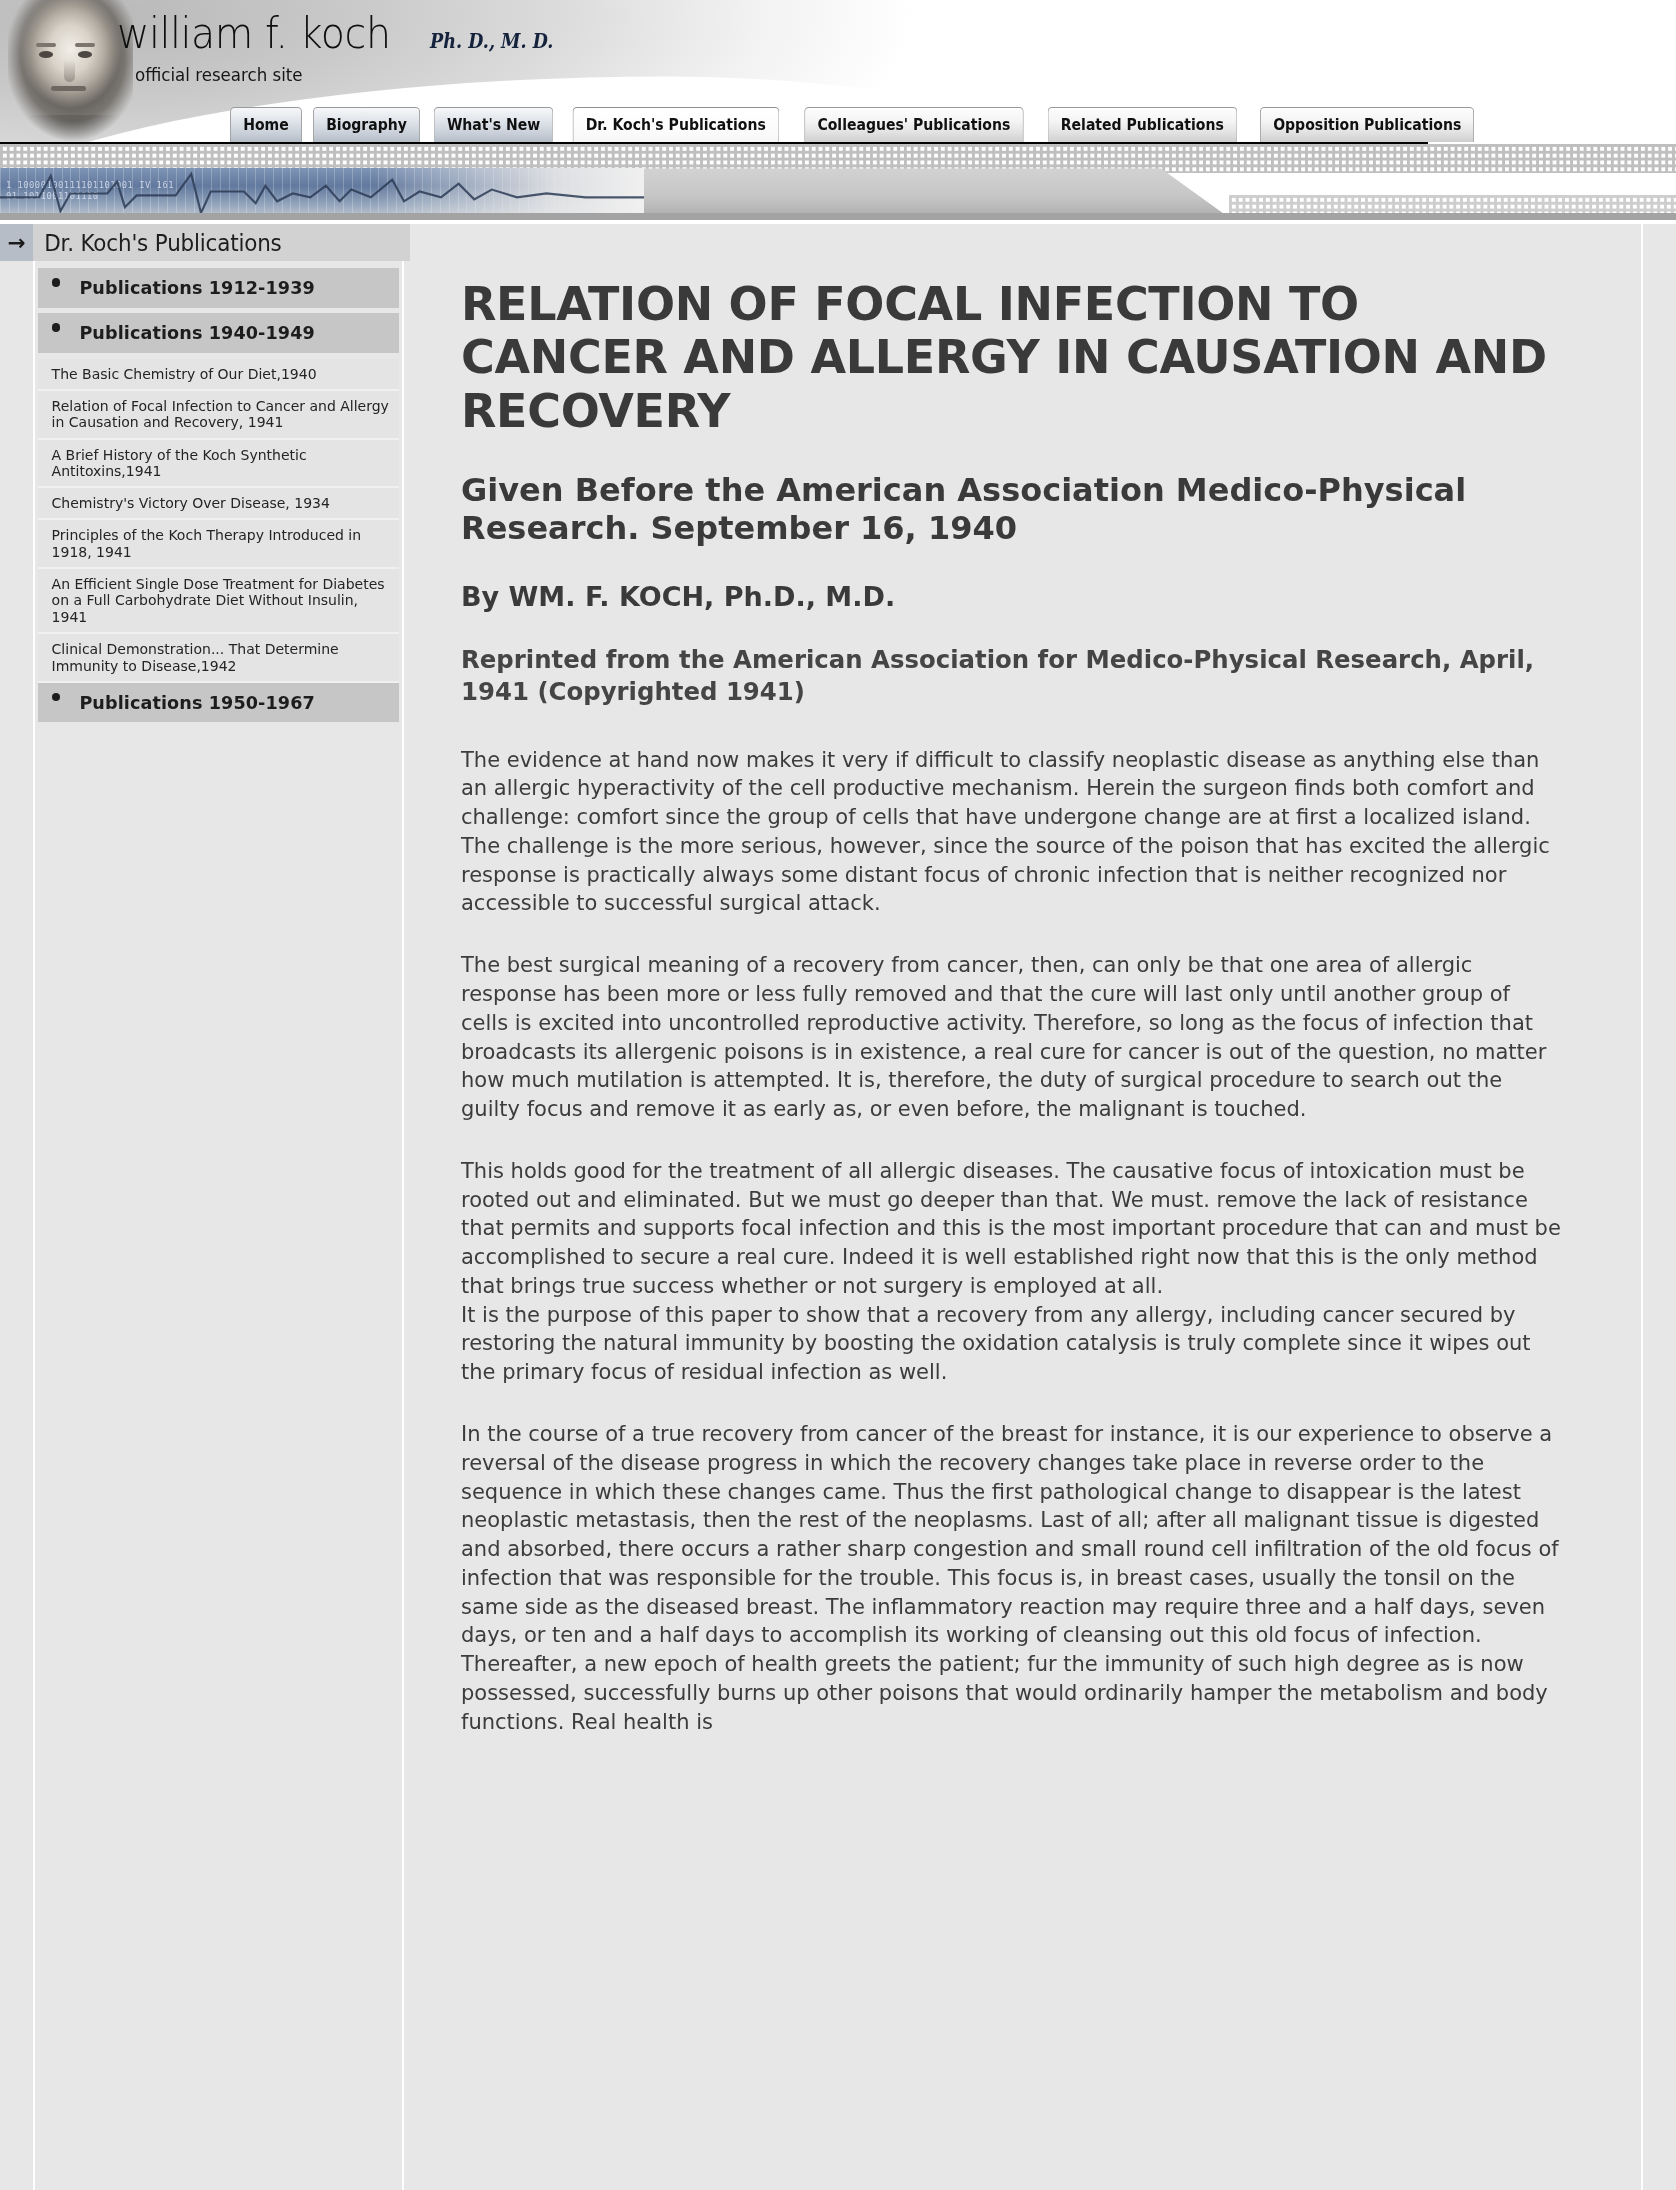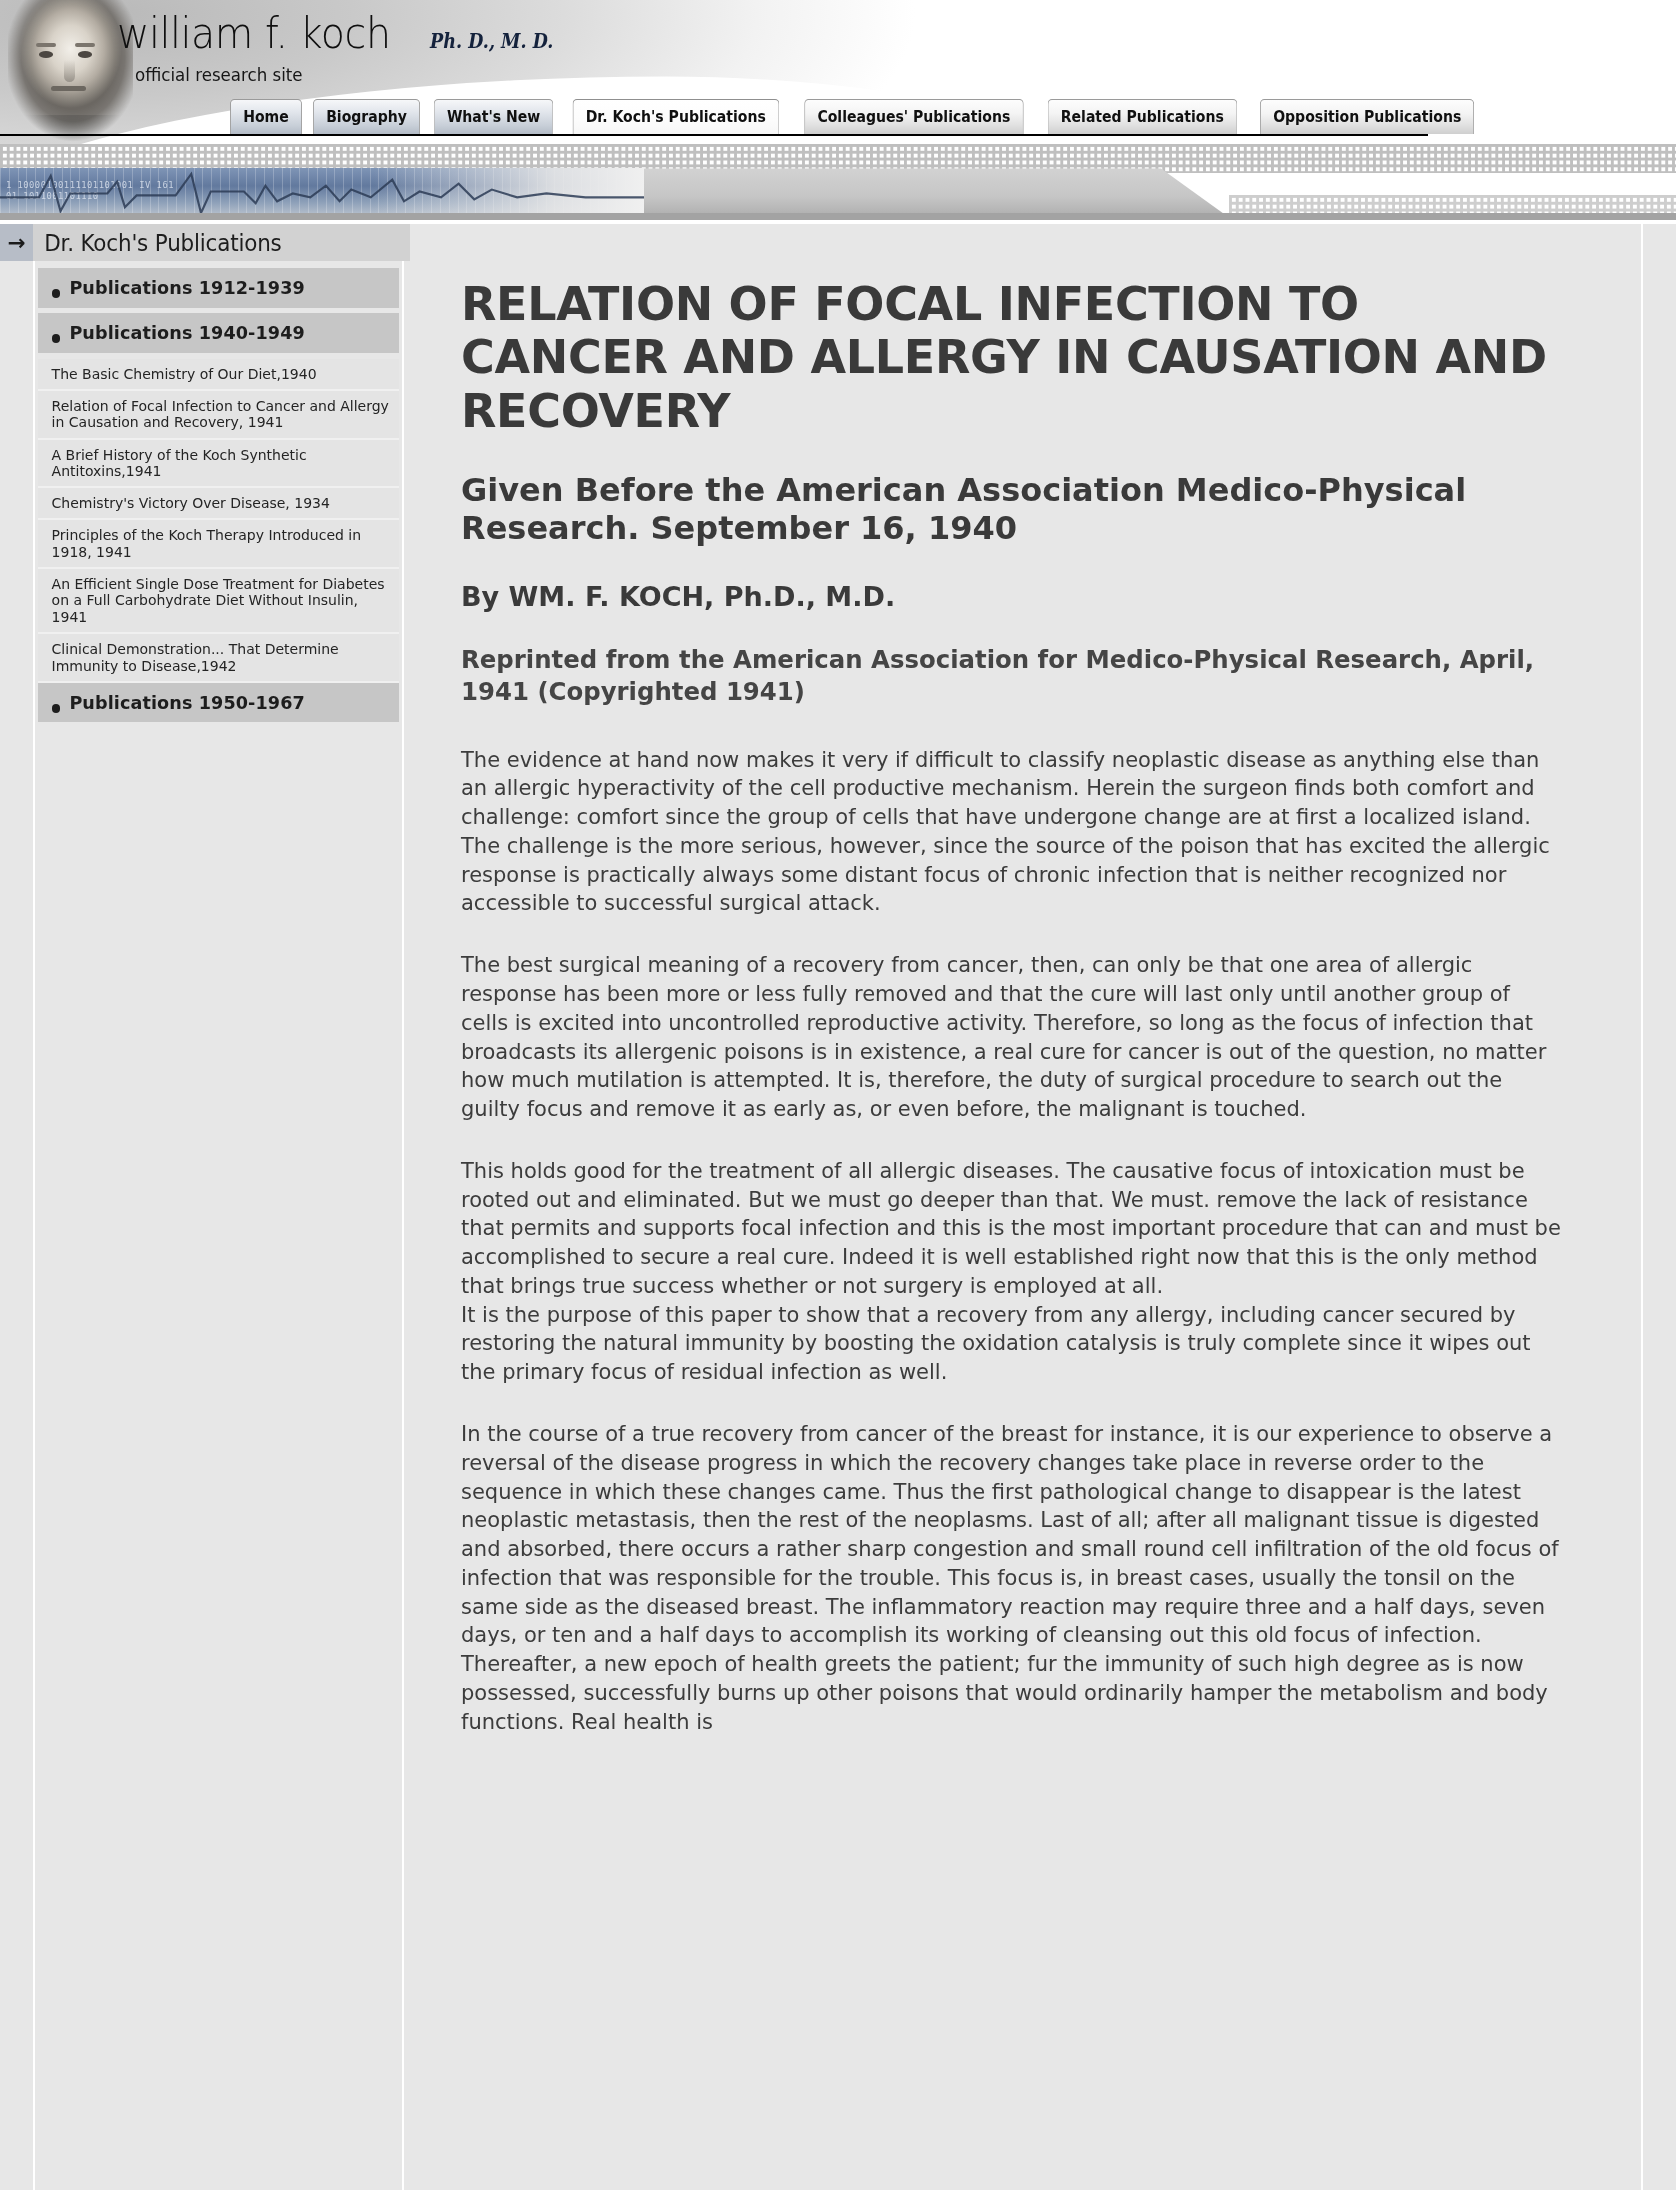--- a/index.html
+++ b/index.html
@@ -120,21 +120,21 @@
     font-size: 18.5px;
     color: #161616;
     font-weight: 400;
     transform: scaleX(0.9);
     transform-origin: left center;
   }
 
   
   .navbar {
     position: absolute;
-    left: 0; bottom: 8px;
+    left: 0; bottom: 0;
     width: 1428px;
     height: 43px;
     display: flex;
     align-items: flex-end;
     padding-left: 226px;
     box-sizing: border-box;
     border-bottom: 2px solid #000000;
   }
   .nav-tab {
     height: 35px;
@@ -286,22 +286,22 @@
   }
   .sidebar-list {
     margin-top: 44px;
     padding: 0 2.9px 0 2.9px;
   }
   .sb-section {
     background: #c6c6c6;
     padding: 9.8px 0 9.8px 13.7px;
     margin-bottom: 5.9px;
     display: flex;
-    align-items: flex-end;
-    gap: 9px;
+    align-items: flex-start;
+    gap: 19px;
   }
   .sb-bullet {
     width: 8.8px; height: 8.8px;
     border-radius: 50%;
     background: #1d1d1d;
     flex: none;
   }
   .sb-section-label {
     font-size: 17.6px;
     font-weight: 700;

